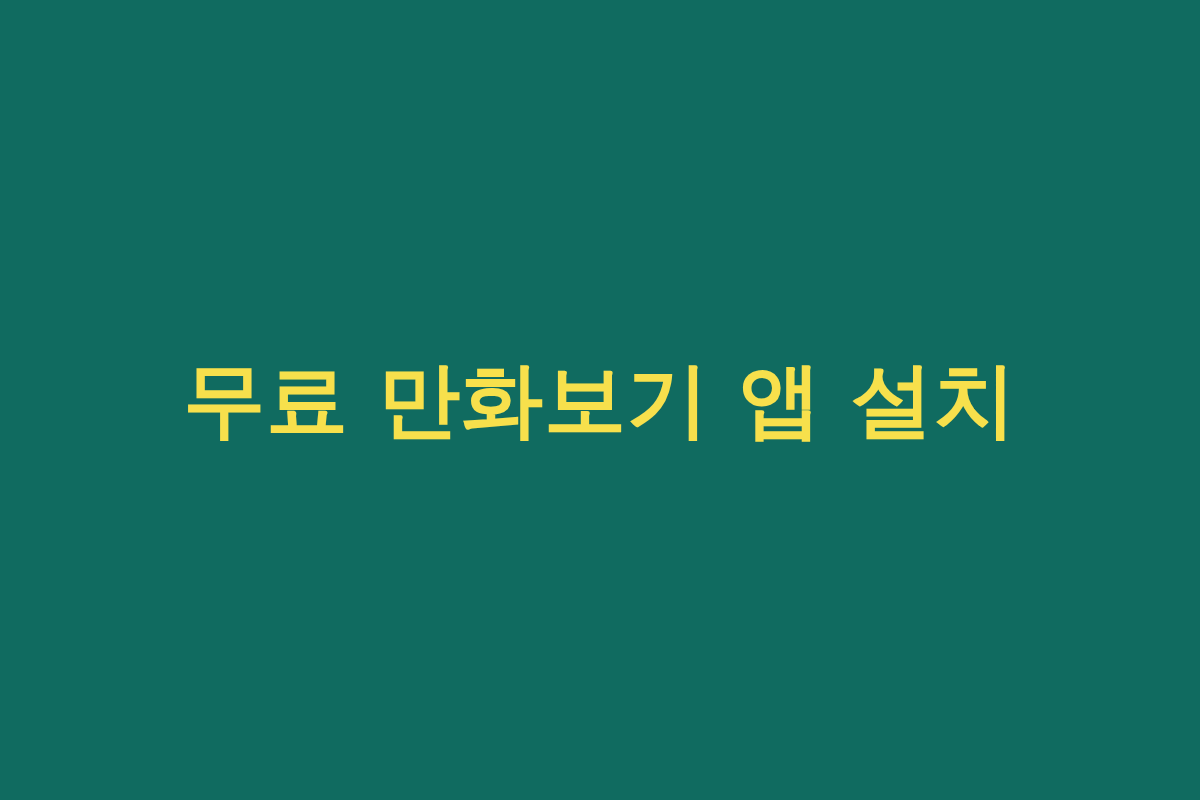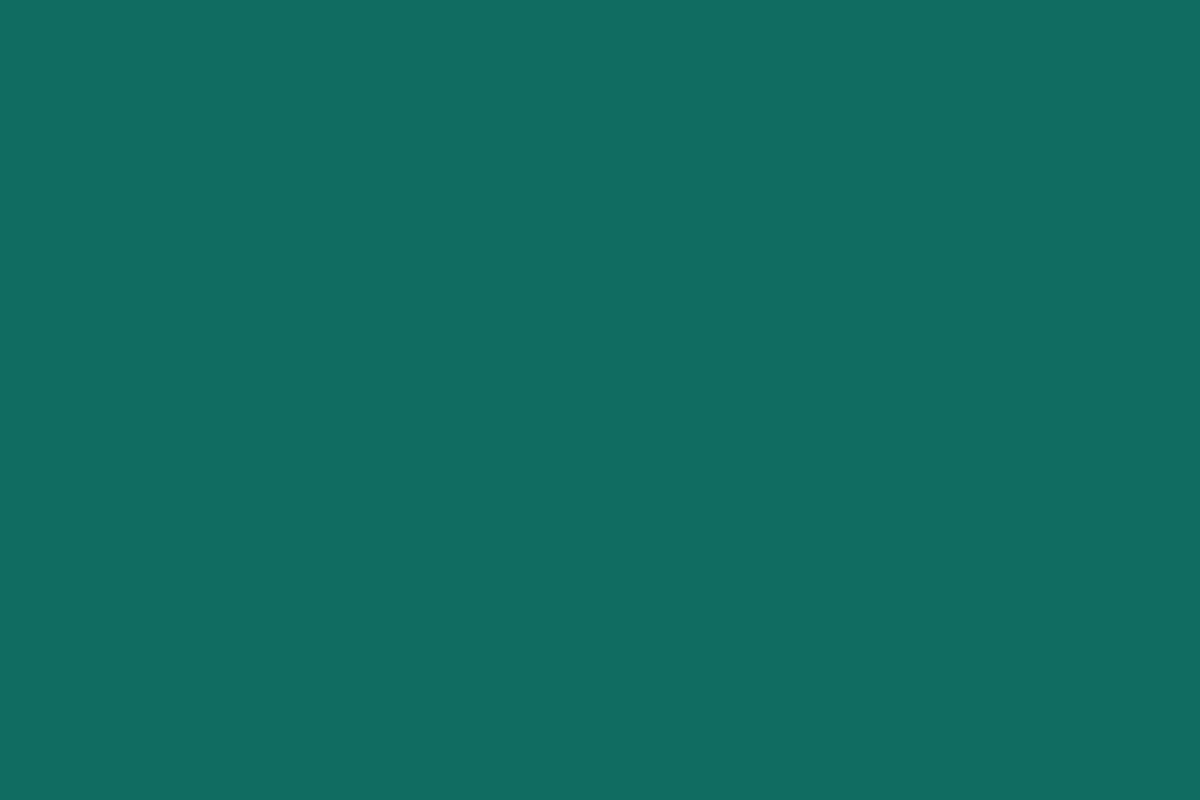--- a/index.html
+++ b/index.html
@@ -50,15 +50,16 @@
   #headline .line-3 {
     letter-spacing: 0.02em;
   }
 </style>
 </head>
 <body>
 
 <div id="banner" style="background-color: rgb(16, 107, 96);">
 
   <h1 id="headline" style="color: rgb(247, 224, 76);">
+    <span class="line line-1">무료 만화보기 앱 설치</span>
   </h1>
 
 </div>
 
 </body></html>

